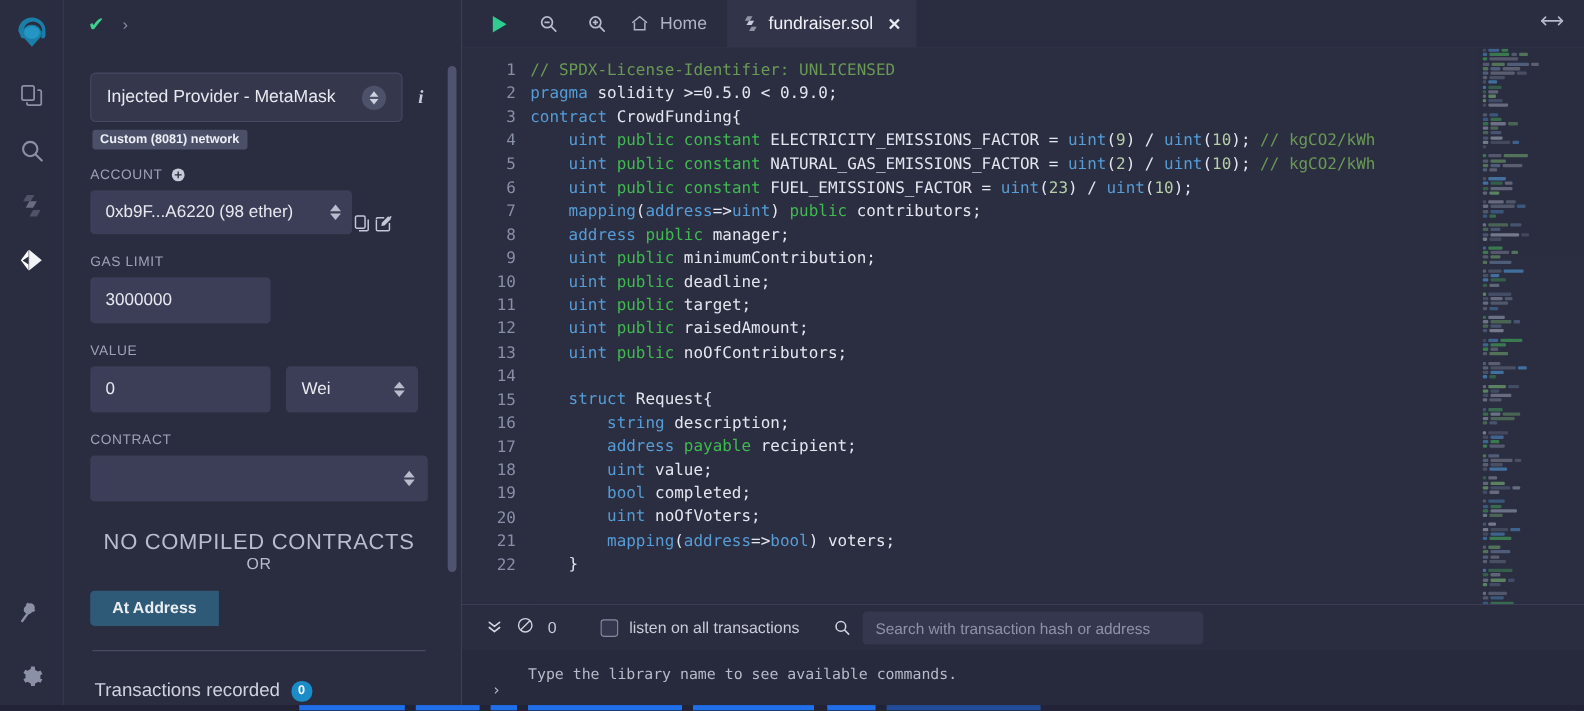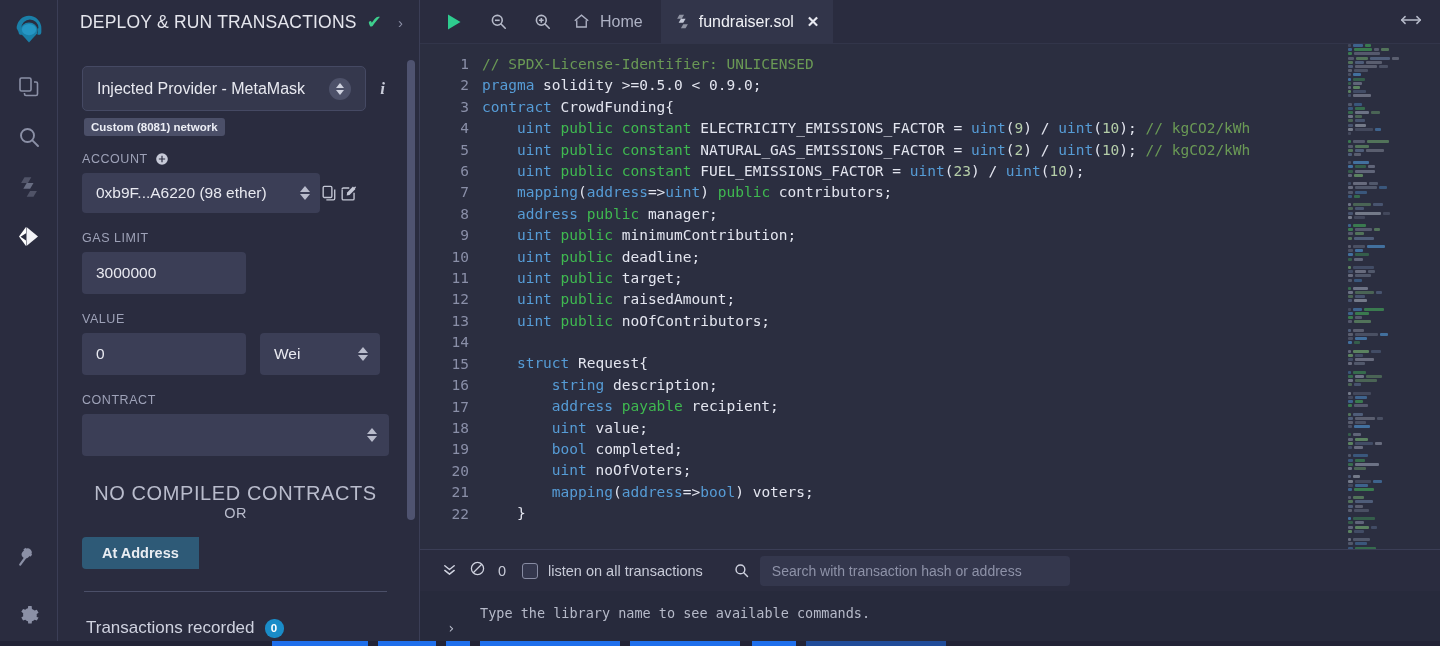--- a/index.html
+++ b/index.html
@@ -99,21 +99,21 @@
   .round-caret i.dn { border-top:5px solid #cfd2df; }
   .info-i { color:#c8cbd8; font-size:17px; font-weight:700; font-style:italic; font-family:"Liberation Serif", serif; padding-right:4px;}
 
   .net-badge {
     display: inline-block; margin-top: 7px; margin-left: 2px;
     background: #4b4f68; color: #eceef5;
     font-size: 11.5px; font-weight: 700;
     border-radius: 3px; padding: 3px 7px;
   }
 
-  .acct-row { display: flex; align-items: center; }
+  .acct-row { display: flex; align-items: flex-end; }
   .acct-select {
     flex: 0 0 238px; background:#3b3e56; border-radius:4px; height:40px;
     display:flex; align-items:center; padding: 0 10px 0 14px;
     color:#e8e9f0; font-size:15.5px;
   }
   .acct-select .selval{ flex:1 1 auto; }
   .mini-icon { color:#c4c7d5; cursor:pointer; display:flex; align-items:center; }
 
   .gaslimit-box { width: 164px; }
   .value-row { display: flex; gap: 14px; align-items: center; }
@@ -225,21 +225,21 @@
   
   .term-bar {
     height: 42px; flex: 0 0 42px;
     background: #2a2c3f;
     border-top: 1px solid #3b3e56;
     display: flex; align-items: center; gap: 12px;
     padding: 0 14px 0 22px;
   }
   .term-bar .dblchev { color:#cfd2df; font-size:15px; cursor:pointer; line-height:1;}
   .term-count { color:#c8cbd8; font-size:14.5px; }
-  .listen-wrap { display:flex; align-items:center; gap:10px; margin-left: 4px;}
+  .listen-wrap { display:flex; align-items:center; gap:10px; margin-left: 28px;}
   .chkbox {
     width:16px;height:16px;border:1.4px solid #878ba2;border-radius:3px;background:#34374d;
   }
   .listen-lbl { color:#c8cbd8; font-size:14.5px; }
   .term-search-wrap { display:flex; align-items:center; gap:10px; margin-left: 18px; flex: 0 0 auto;}
   .term-search {
     width: 310px; height: 30px; background:#34374d; border:none; border-radius:4px;
     color:#e7e8f0; font-size:14px; padding: 0 12px; outline:none;
     font-family:"Liberation Sans", sans-serif;
   }
@@ -330,21 +330,20 @@
       <svg width="23" height="23" viewBox="0 0 24 24" fill="#8b90a6">
         <path d="M12 8.3A3.7 3.7 0 1 0 12 15.7 3.7 3.7 0 0 0 12 8.3zm0 5.6a1.9 1.9 0 1 1 0-3.8 1.9 1.9 0 0 1 0 3.8z"></path>
         <path d="M20.5 13.6a8.8 8.8 0 0 0 0-3.2l2-1.4-1.8-3.1-2.3.9a8.6 8.6 0 0 0-2.8-1.6L15.3 2h-3.6l-.3 2.4c-1 .3-2 .9-2.8 1.6l-2.3-.9L4.5 8.2l2 1.4a8.8 8.8 0 0 0 0 3.2l-2 1.4 1.8 3.1 2.3-.9c.8.7 1.8 1.3 2.8 1.6l.3 2.4h3.6l.3-2.4c1-.3 2-.9 2.8-1.6l2.3.9 1.8-3.1z"></path>
       </svg>
     </div>
   </div>
 
   <div class="sidepanel">
 
     <div class="panel-header">
-      <span class="title">DEPLOY &amp; RUN TRANSACTIONS</span>
       <span class="chk">✔</span>
       <span class="chev">›</span>
     </div>
 
     <div class="panel-body">
       <div class="panel-inner">
 
         
         <div class="env-row">
           <div class="env-select">

